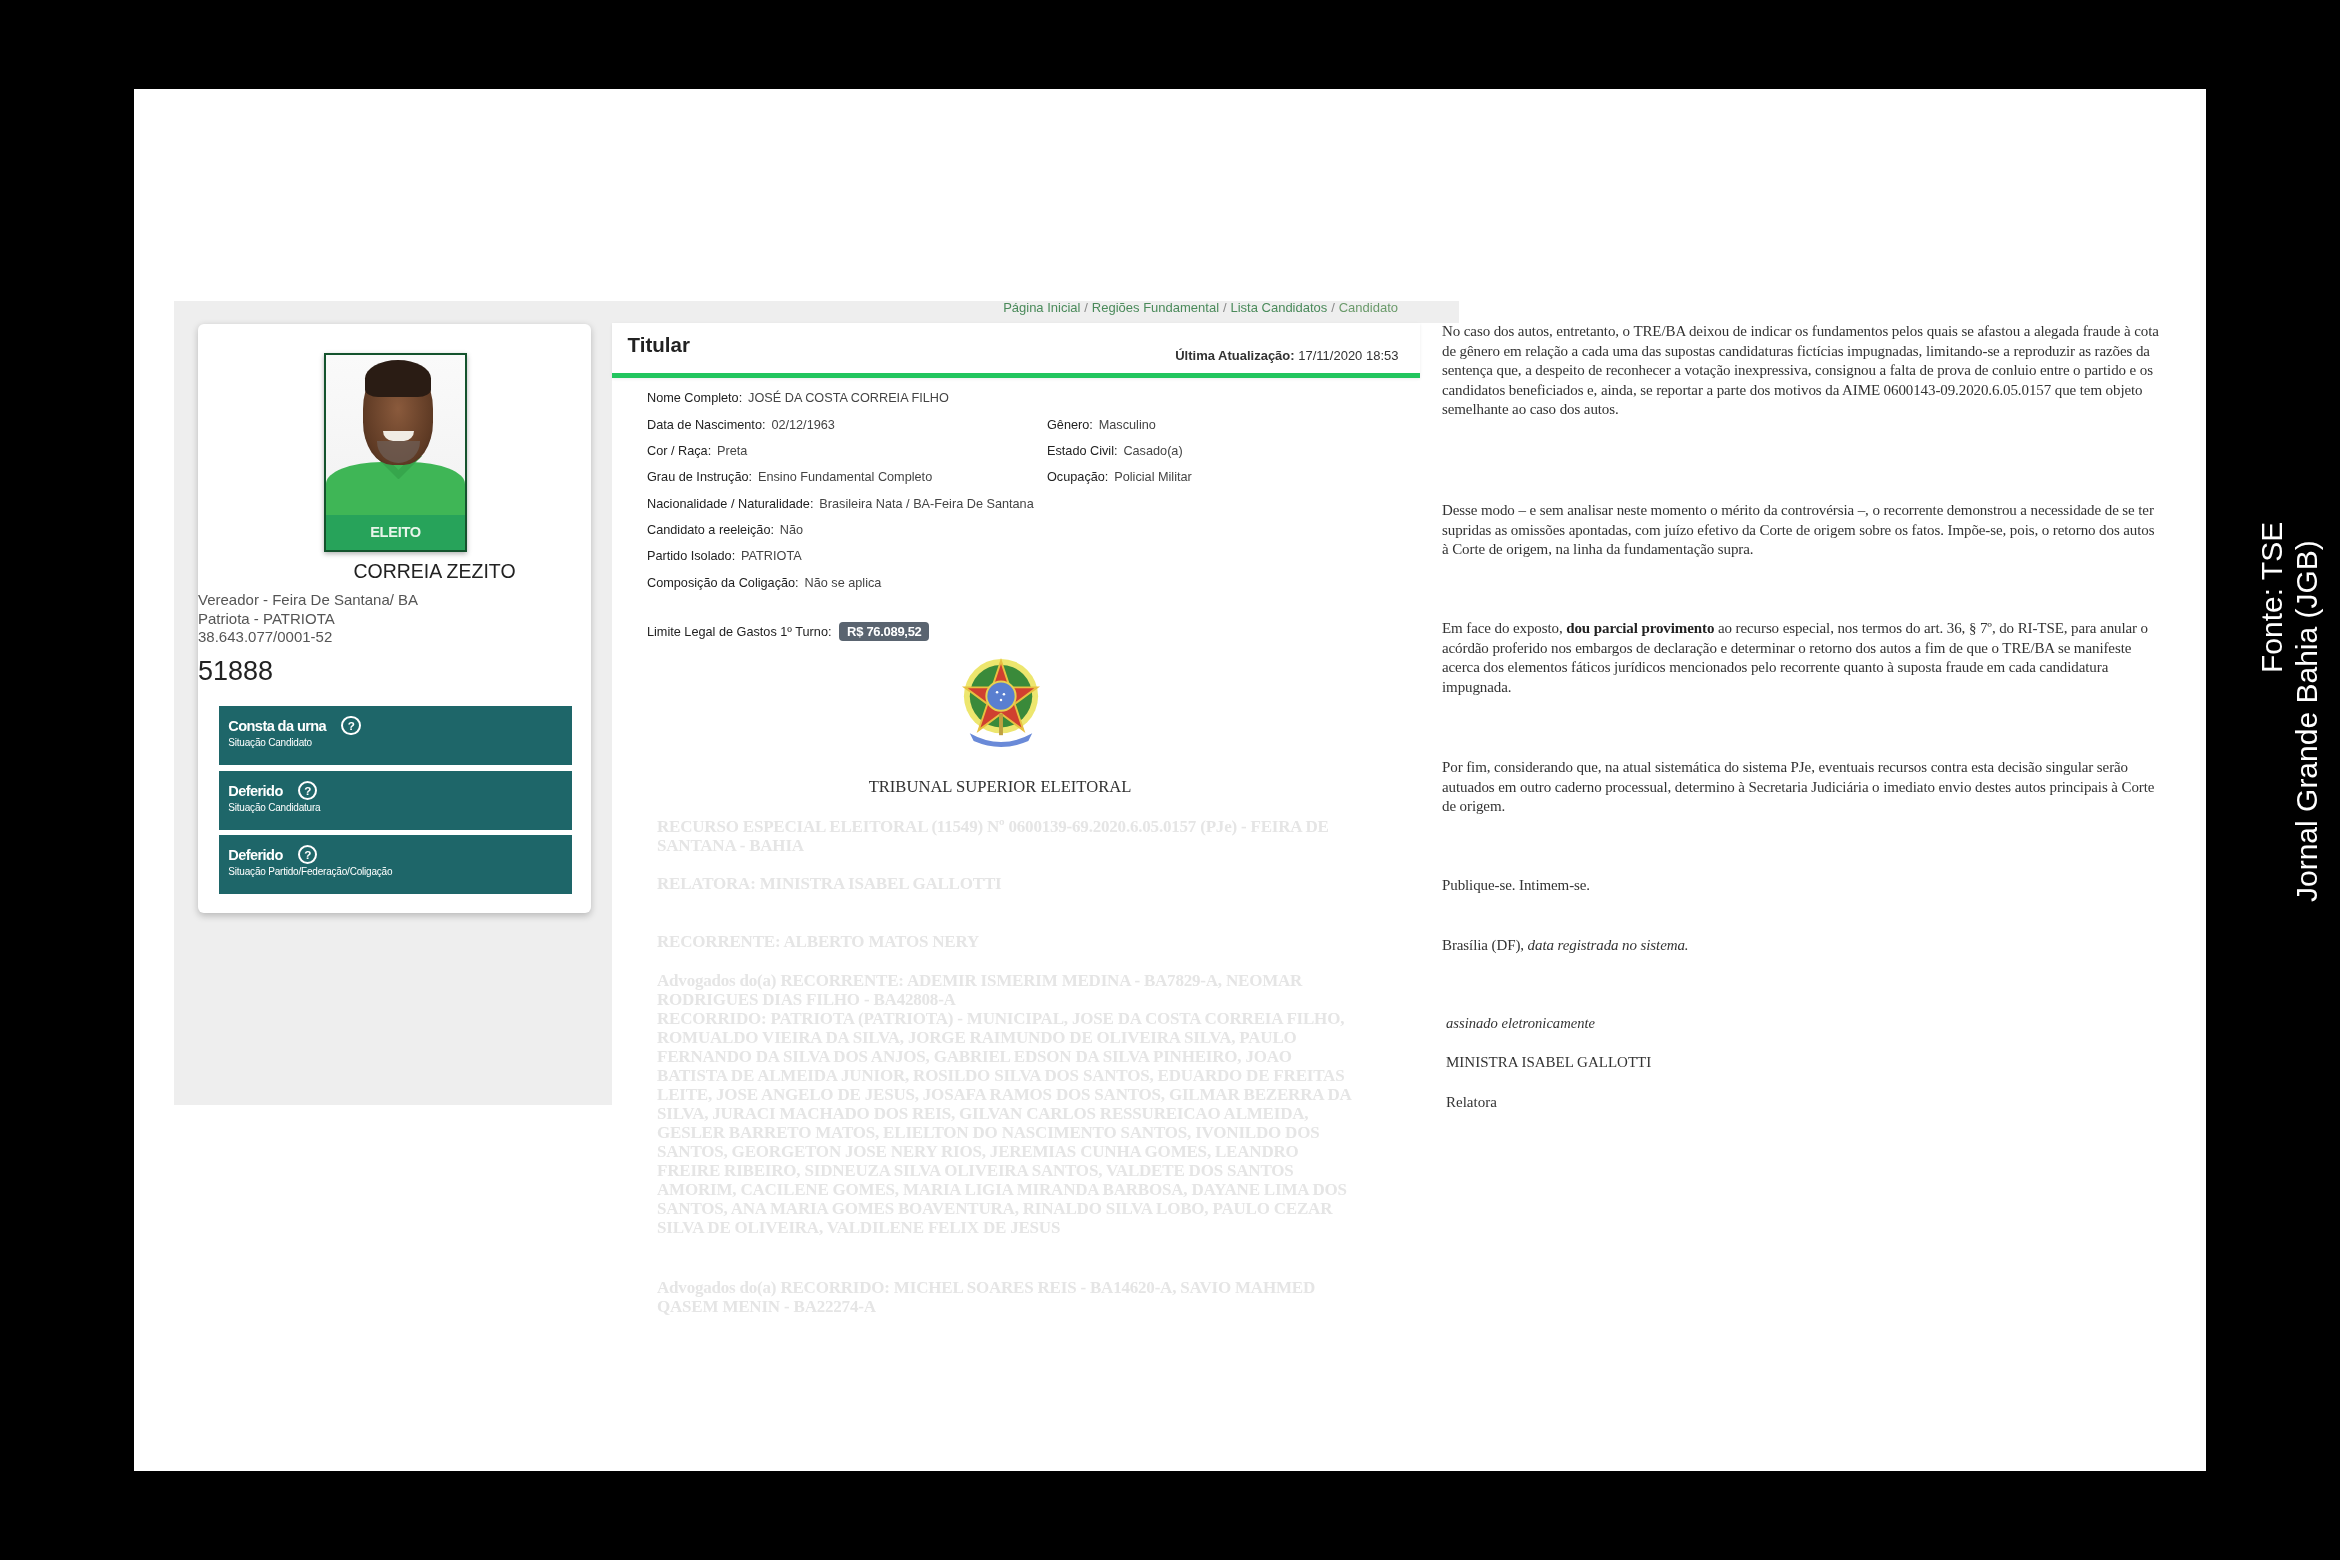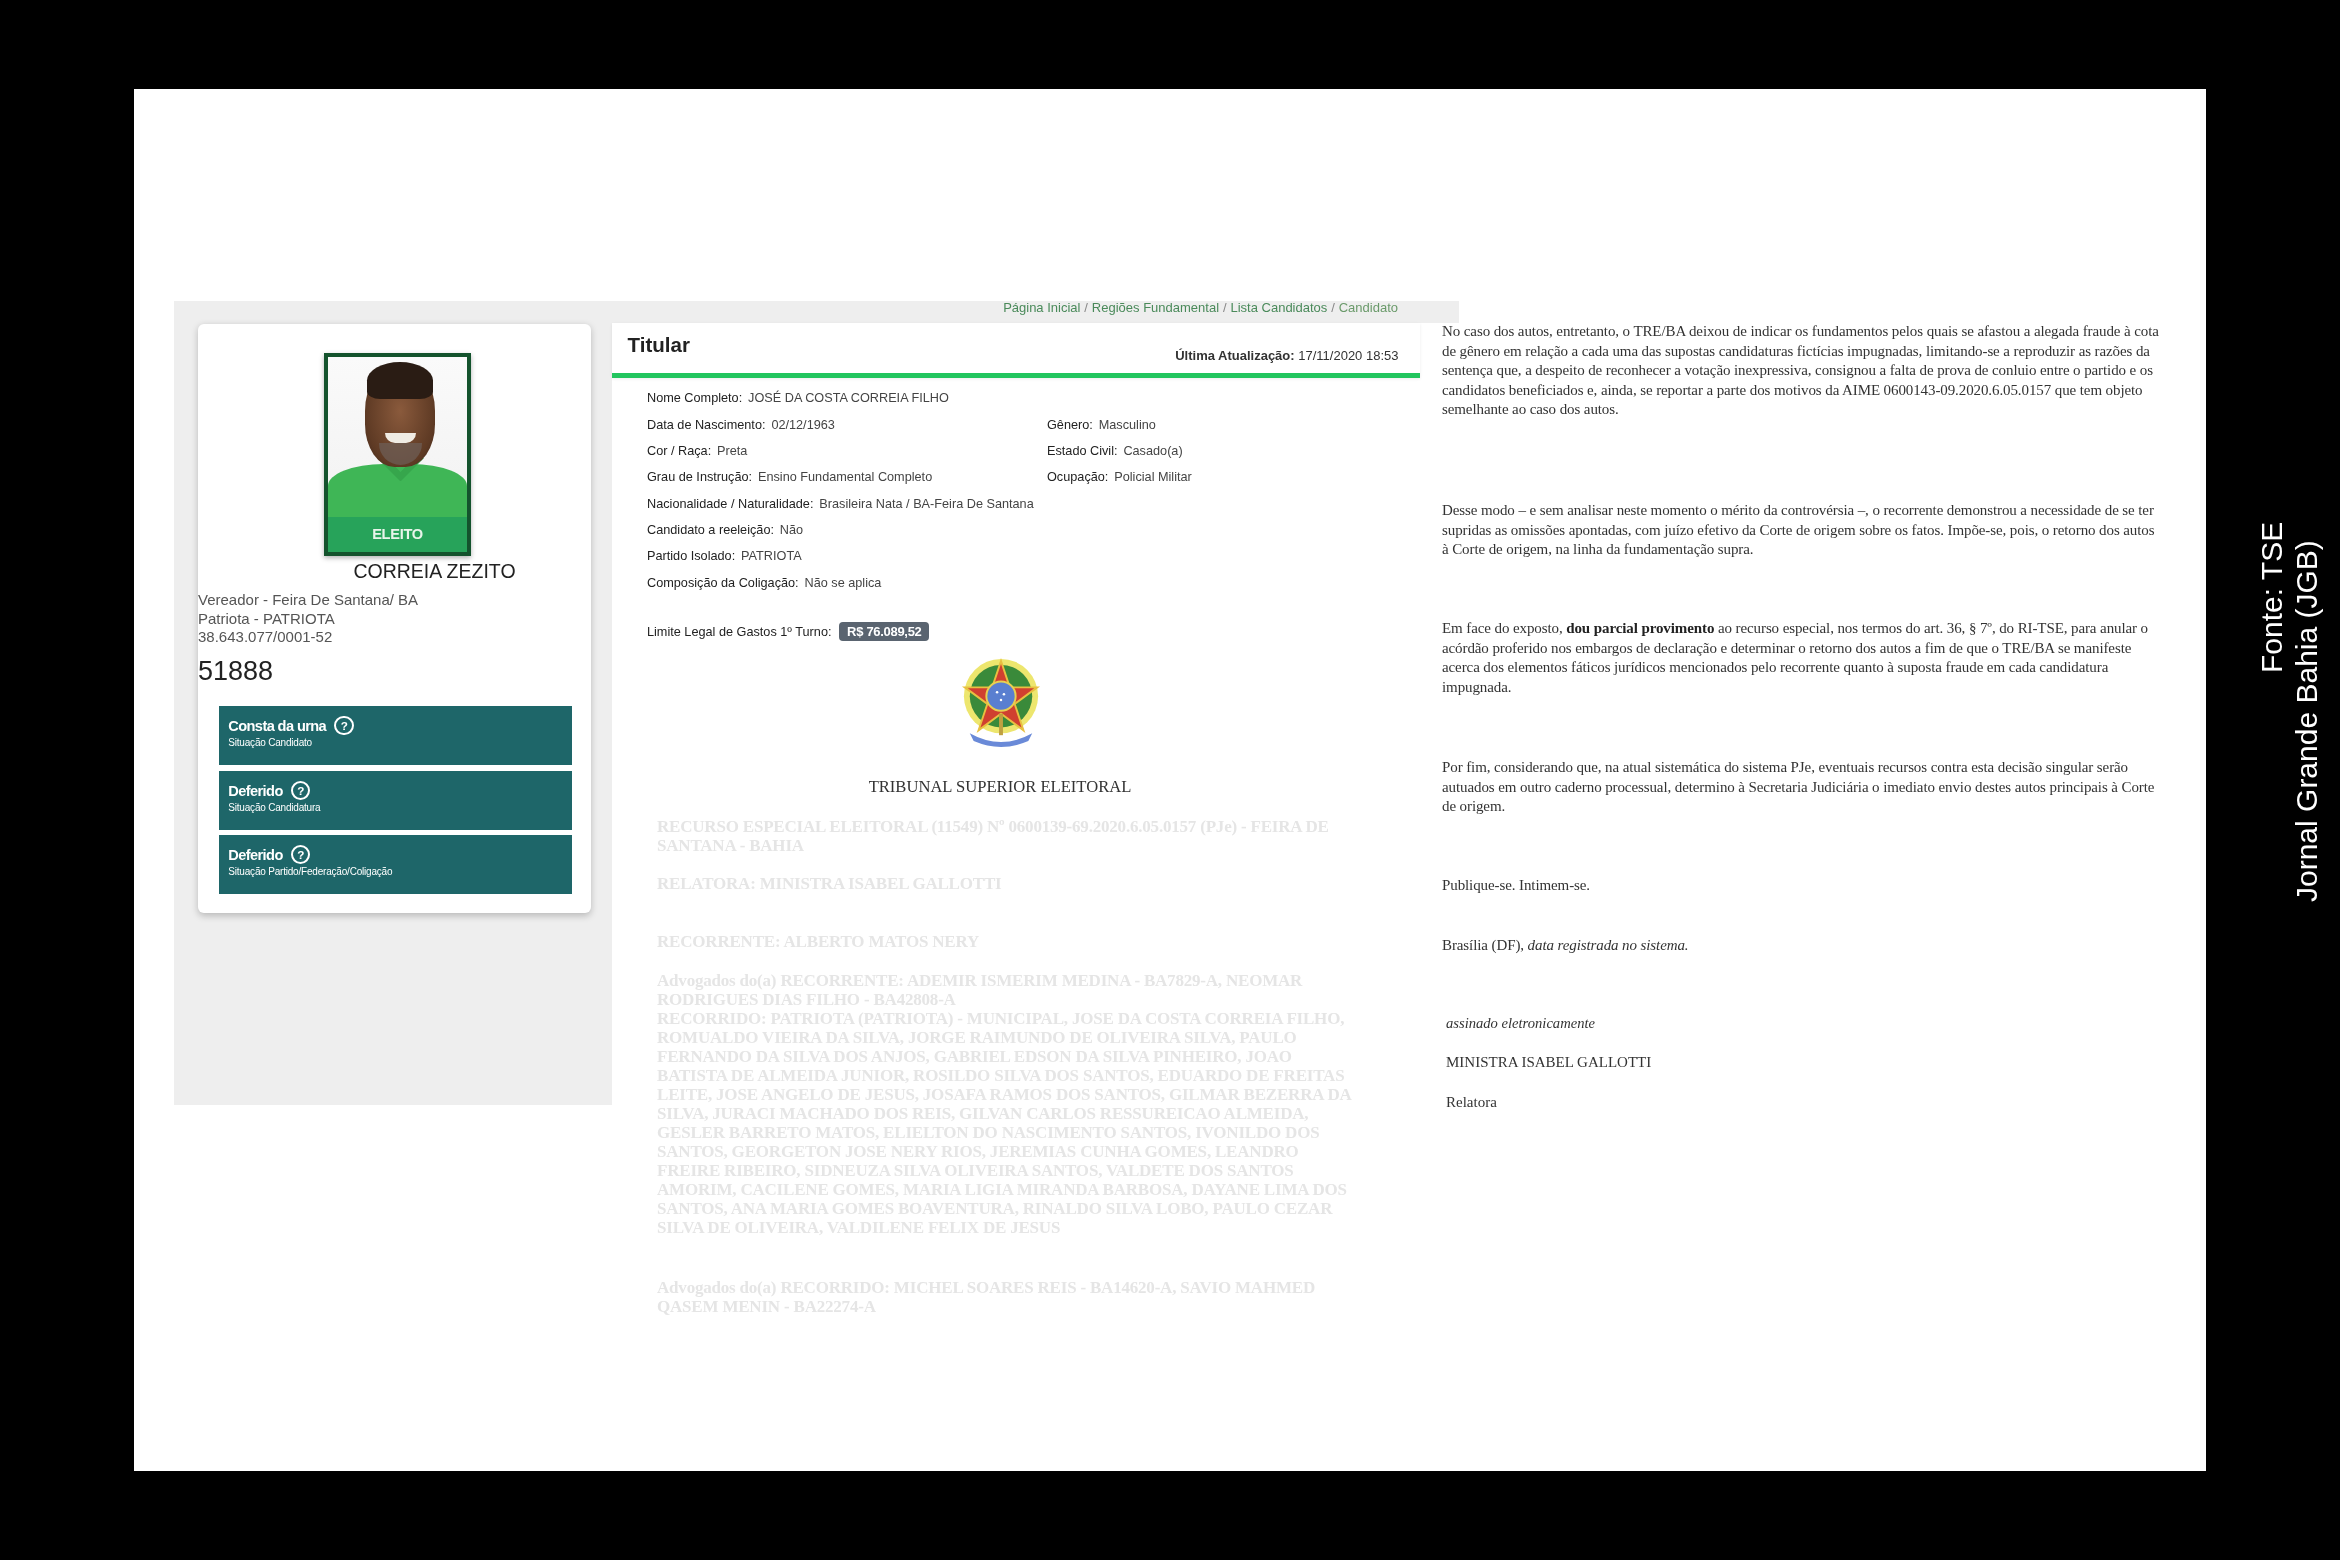--- a/index.html
+++ b/index.html
@@ -5,36 +5,36 @@
   html, body { margin:0; padding:0; }
   body { width:2341px; height:1560px; background:#000; position:relative; overflow:hidden; font-family:"Liberation Sans", sans-serif; }
   .canvas { position:absolute; left:134px; top:89px; width:2072px; height:1382px; background:#fff; }
   .gray-left { position:absolute; left:174px; top:301px; width:439px; height:804px; background:#eeeeee; }
   .gray-top { position:absolute; left:612px; top:301px; width:847px; height:21.5px; background:#eeeeee; }
   .breadcrumb { position:absolute; left:612px; top:297px; width:786px; text-align:right; font-size:13px; color:#4a8a5a; line-height:21.5px; }
   .breadcrumb .sep { color:#888; padding:0 3.9px; }
   .breadcrumb .cur { color:#6a9a6a; }
 
   .profile-card { position:absolute; left:198px; top:324px; width:393px; height:589px; background:#fff; border-radius:5.9px; box-shadow:0 2.9px 7.8px rgba(0,0,0,0.22); }
-  .photo { position:absolute; left:126px; top:29px; width:139px; height:195px; border:4px solid #14532d; background:#fff; overflow:hidden; box-shadow:0 2px 4.9px rgba(0,0,0,0.3); }
+  .photo { position:absolute; left:126px; top:29px; width:139px; height:195px; border:2px solid #14532d; background:#fff; overflow:hidden; box-shadow:0 2px 4.9px rgba(0,0,0,0.3); }
   .photo .bg { position:absolute; inset:0; background:linear-gradient(180deg,#fafafa 0%,#f0f0f0 100%); }
   .photo .head { position:absolute; left:37px; top:7.8px; width:70px; height:102px; border-radius:45% 45% 42% 42%; background:radial-gradient(ellipse at 50% 45%, #8a5a3c 0%, #5e3a24 70%, #3a2418 100%); }
   .photo .hair { position:absolute; left:39px; top:4.9px; width:66px; height:37px; border-radius:50% 50% 20% 20%; background:#2a1c14; }
   .photo .smile { position:absolute; left:57px; top:76px; width:31px; height:9.8px; border-radius:0 0 15.6px 15.6px; background:#f0ece4; }
   .photo .beard { position:absolute; left:51px; top:86px; width:43px; height:21.5px; border-radius:0 0 21.5px 21.5px; background:#6e6058; opacity:.7; }
   .photo .shirt { position:absolute; left:0; top:107px; width:139px; height:88px; background:#3fb656; border-radius:40% 40% 0 0 / 25% 25% 0 0; }
   .photo .collar { position:absolute; left:49px; top:101px; width:47px; height:23.4px; background:#36a64c; clip-path:polygon(0 0,50% 100%,100% 0,80% 0,50% 60%,20% 0); }
   .eleito { position:absolute; left:0; bottom:0; width:100%; height:35px; background:#27a35a; color:#e8f5ea; font-weight:bold; font-size:14.6px; text-align:center; line-height:35px; letter-spacing:-0.3px; }
 
   .cand-name { position:absolute; top:236px; width:100%; text-align:center; font-size:19.5px; font-weight:normal; color:#222;padding-left:40px; }
   .cand-line { position:absolute; width:100%; text-align:left; font-size:15px; color:#555; }
   .cand-number { position:absolute; top:332px; width:100%; text-align:left; font-size:27px; color:#222; }
 
   .status-box { position:absolute; left:20.5px; width:353px; height:59px; background:#1e6669; color:#fff; padding:9.8px 9.8px 0 9.8px; box-sizing:border-box; }
-  .status-box .title { font-weight:bold; font-size:14.6px; letter-spacing:-0.6px; display:flex; align-items:center; gap:8px; }
+  .status-box .title { font-weight:bold; font-size:14.6px; letter-spacing:-0.6px; display:flex; align-items:center; gap:15px; }
   .status-box .sub { font-size:10px; margin-top:2px; letter-spacing:-0.2px; }
   .help-icon { display:inline-block; width:15.6px; height:15.6px; border:2px solid #fff; border-radius:50%; font-size:11.7px; line-height:15.6px; text-align:center; font-weight:bold; }
 
   .detail-card { position:absolute; left:612px; top:323px; width:808px; height:782px; background:#fff; }
   .detail-head { position:absolute; left:0; top:0; width:808px; height:50px; border-bottom:5px solid #22c55e; box-shadow:0 1px 2.9px rgba(0,0,0,0.08); }
   .detail-head .title { position:absolute; left:15.6px; top:9.8px; font-size:20.5px; font-weight:bold; color:#222; }
   .detail-head .updated { position:absolute; right:21.5px; top:25px; font-size:13px; color:#333; }
   .detail-head .updated b { font-weight:bold; }
   .field { position:absolute; font-size:12.7px; color:#222; white-space:nowrap; }
   .field .lbl { color:#222; }

